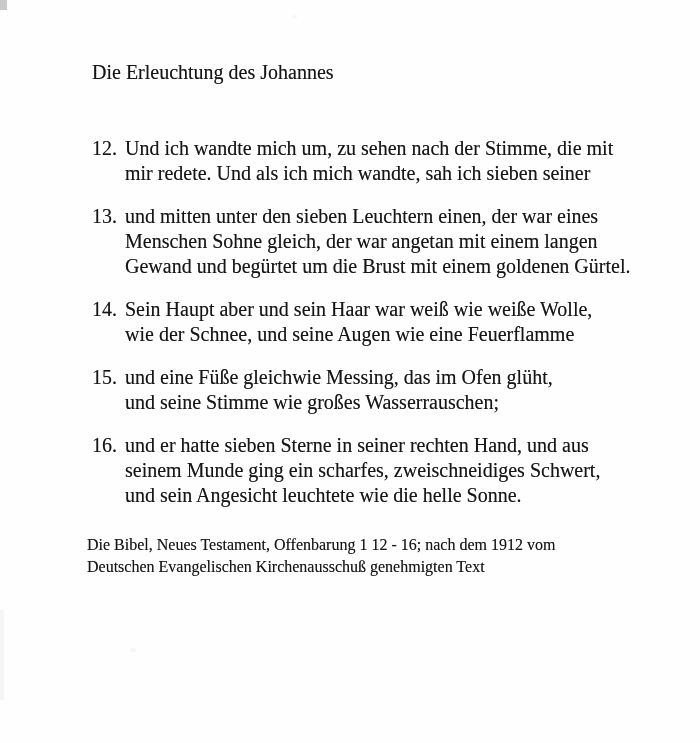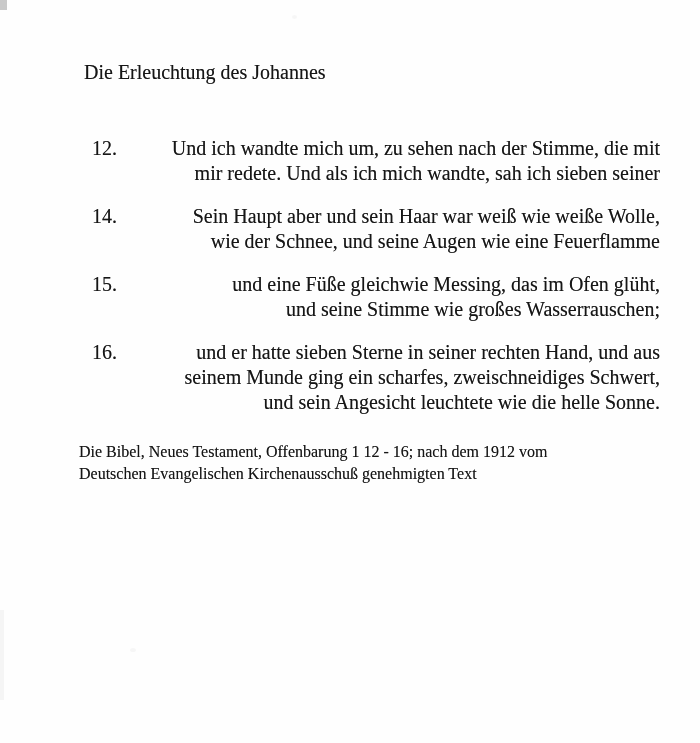--- a/index.html
+++ b/index.html
@@ -13,34 +13,33 @@
     height: 743px;
     background: #fefefe;
     overflow: hidden;
     font-family: "Liberation Serif", "DejaVu Serif", serif;
     color: #161616;
     text-shadow: 0 0 0.4px rgba(0,0,0,0.45);
   }
   .content {
     position: absolute;
     top: 60px;
-    left: 84px;
+    left: 92px;
     right: 40px;
   }
   .doc-title {
     font-size: 20px;
     line-height: 25px;
     margin: 0 0 51px 0;
     white-space: nowrap;
   }
   .verse {
     display: flex;
     align-items: flex-start;
     margin-bottom: 18px;
-    text-align: right;
   }
   .verse-number {
     flex: 0 0 33px;
     font-size: 20px;
     line-height: 25px;
   }
   .verse-lines {
     flex: 1 1 auto;
   }
   .verse-line {
@@ -108,20 +107,28 @@
     <div class="doc-title">Die Erleuchtung des Johannes</div>
 
     <div class="verse">
       <div class="verse-number">12.</div>
       <div class="verse-lines">
         <div class="verse-line">Und ich wandte mich um, zu sehen nach der Stimme, die mit</div>
         <div class="verse-line">mir redete. Und als ich mich wandte, sah ich sieben seiner</div>
       </div>
     </div>
 
+    <div class="verse">
+      <div class="verse-number">13.</div>
+      <div class="verse-lines">
+        <div class="verse-line">und mitten unter den sieben Leuchtern einen, der war eines</div>
+        <div class="verse-line">Menschen Sohne gleich, der war angetan mit einem langen</div>
+        <div class="verse-line">Gewand und begürtet um die Brust mit einem goldenen Gürtel.</div>
+      </div>
+    </div>
 
     <div class="verse">
       <div class="verse-number">14.</div>
       <div class="verse-lines">
         <div class="verse-line">Sein Haupt aber und sein Haar war weiß wie weiße Wolle,</div>
         <div class="verse-line">wie der Schnee, und seine Augen wie eine Feuerflamme</div>
       </div>
     </div>
 
     <div class="verse">

